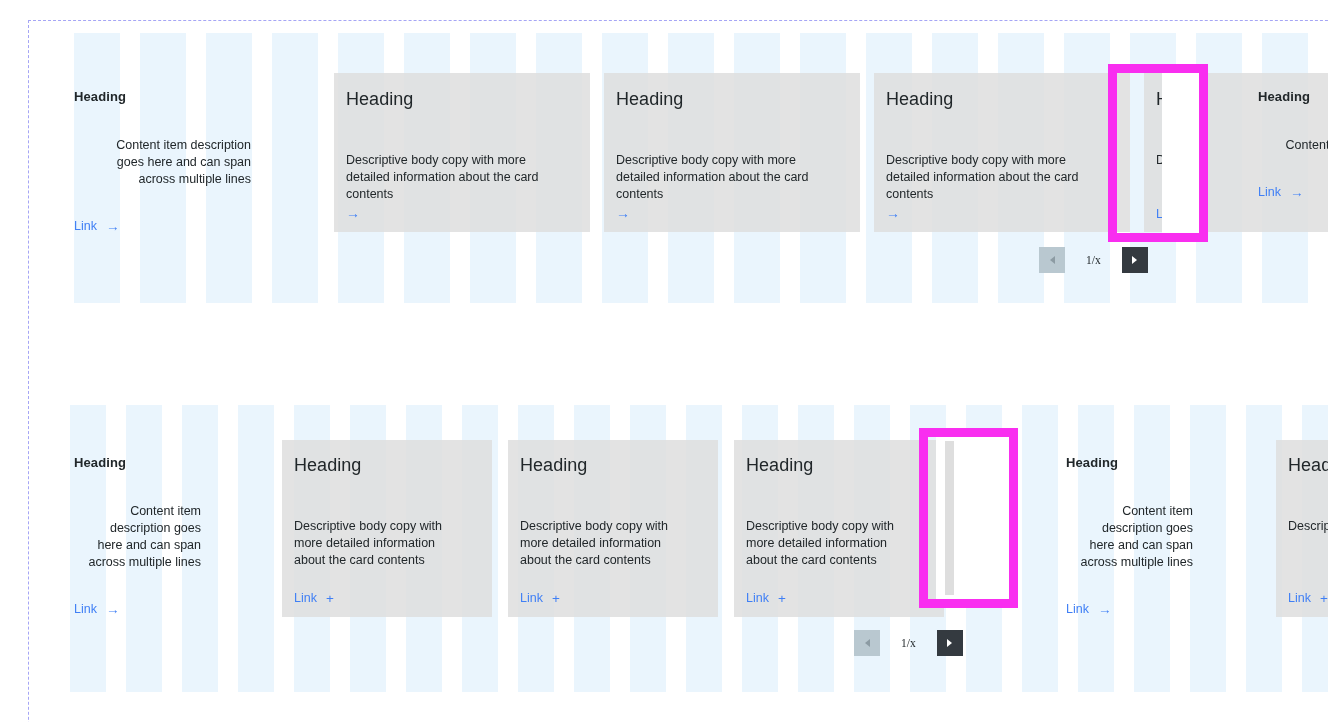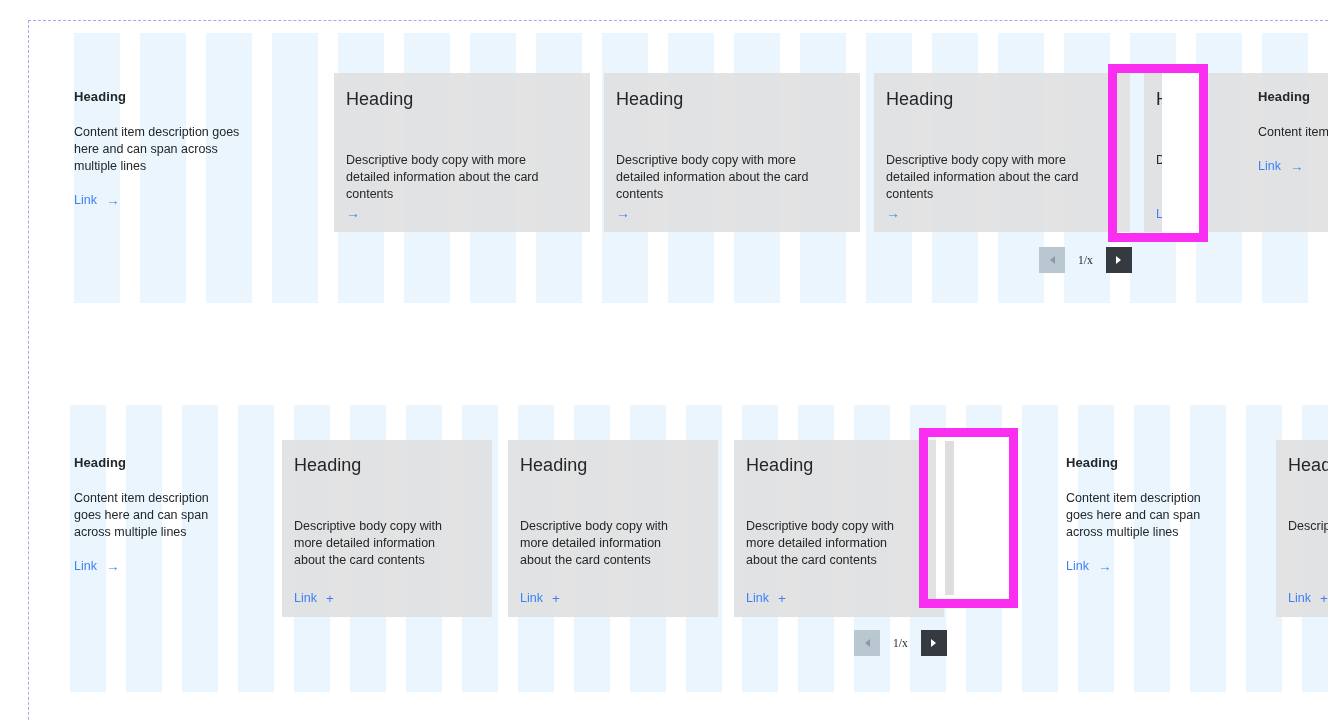--- a/index.html
+++ b/index.html
@@ -54,22 +54,23 @@
     font-weight: bold;
     color: #21272a;
     line-height: 18px;
     margin: 0;
     letter-spacing: 0.1px;
   }
   .ci-body {
     font-size: 12.5px;
     color: #21272a;
     line-height: 17px;
-    margin: 0;
+    margin: 13px;
     padding-top: 18px;
+    text-align: right;
   }
   .ci-link {
     display: inline-flex;
     align-items: center;
     gap: 9px;
     font-size: 12.5px;
     color: #3f7ff5;
     line-height: 17px;
     margin-top: 17px;
     text-decoration: none;
@@ -126,20 +127,21 @@
     text-decoration: none;
     cursor: pointer;
     display: inline-block;
   }
 
   
   .pager {
     position: absolute;
     display: flex;
     align-items: center;
+    gap: 8px;
   }
   .pager-btn {
     width: 26px;
     height: 26px;
     display: flex;
     align-items: center;
     justify-content: center;
     border: none;
     padding: 0;
     cursor: pointer;

